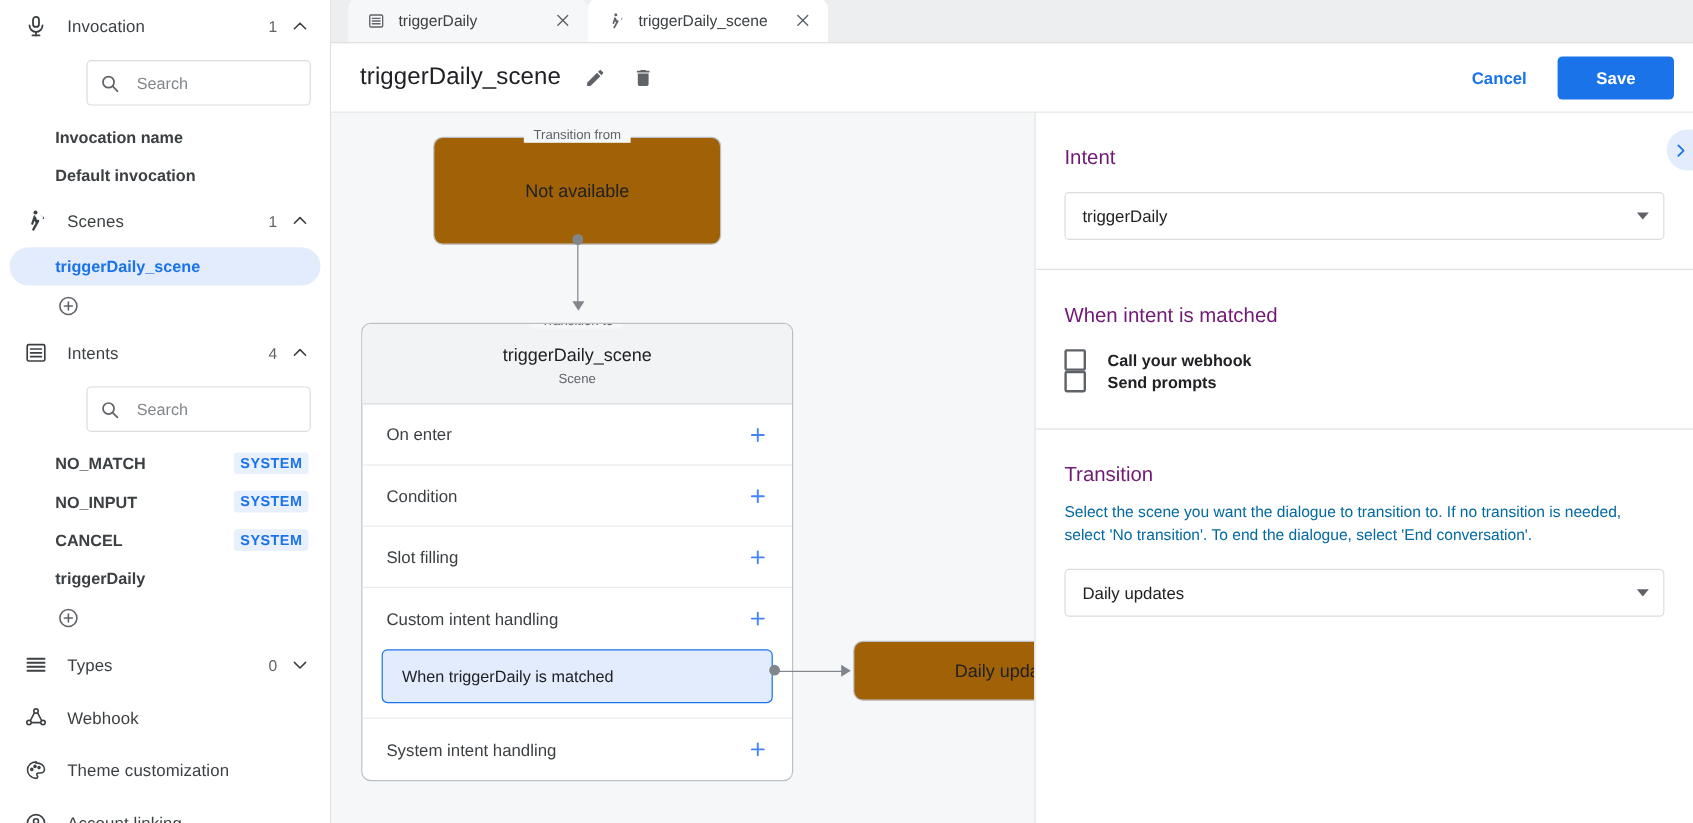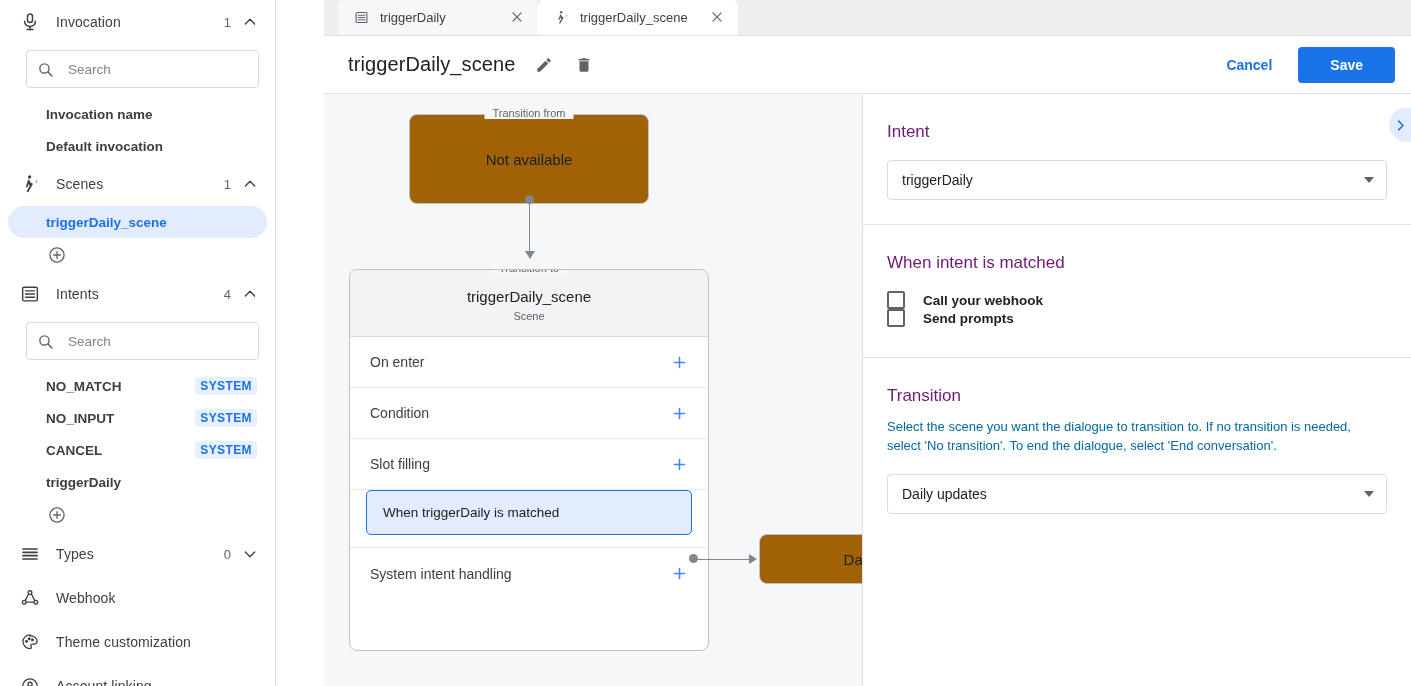--- a/index.html
+++ b/index.html
@@ -5,21 +5,21 @@
 <style>
   * { box-sizing: border-box; }
   html, body {
     margin: 0; padding: 0;
     width: 1411px; height: 686px;
     overflow: hidden;
     background: #ffffff;
     font-family: "Liberation Sans", sans-serif;
     -webkit-font-smoothing: antialiased;
   }
-  .app { position: relative; width: 1411px; height: 686px; display: flex; gap: 48px; }
+  .app { position: relative; width: 1411px; height: 686px; display: flex; }
 
   
   .sidebar {
     width: 276px; height: 686px;
     background: #fff;
     border-right: 1px solid #e0e0e0;
     overflow: hidden;
     position: relative;
     flex: 0 0 276px;
   }
@@ -33,21 +33,21 @@
     display: flex; align-items: center; justify-content: center;
     color: #3c4043; margin-right: 14px;
   }
   .side-row .ico svg { display: block; }
   .side-row .lbl {
     flex: 1 1 auto; font-size: 14px; color: #3c4043; letter-spacing: .1px;
   }
   .side-row .cnt { font-size: 13px; color: #5f6368; margin-right: 10px; }
   .side-row .chev { width: 18px; height: 18px; color: #3c4043; display:flex; align-items:center; justify-content:center;}
 
-  .search-wrap { padding: 6px 16px 10px 26px; }
+  .search-wrap { padding: 6px 16px 10px 72px; }
   .search-box {
     display: flex; align-items: center;
     height: 38px; border: 1px solid #dadce0; border-radius: 4px;
     padding: 0 10px; background: #fff;
   }
   .search-box .sico { color: #5f6368; margin-right: 12px; display:flex; }
   .search-box input {
     border: 0; outline: 0; flex: 1; font-size: 13.5px; color: #3c4043;
     font-family: "Liberation Sans", sans-serif; background: transparent;
   }
@@ -501,20 +501,29 @@
           <div class="scene-row">
             <span>Slot filling</span>
             <span class="row-plus">
               <svg width="17" height="17" viewBox="0 0 24 24" fill="none" stroke="currentColor" stroke-width="2.2" stroke-linecap="round">
                   <line x1="12" y1="5" x2="12" y2="19"></line>
                   <line x1="5" y1="12" x2="19" y2="12"></line>
                 </svg>
             </span>
           </div>
 
+          <div class="scene-row" style="border-bottom:0;">
+            <span>Custom intent handling</span>
+            <span class="row-plus">
+              <svg width="17" height="17" viewBox="0 0 24 24" fill="none" stroke="currentColor" stroke-width="2.2" stroke-linecap="round">
+                  <line x1="12" y1="5" x2="12" y2="19"></line>
+                  <line x1="5" y1="12" x2="19" y2="12"></line>
+                </svg>
+            </span>
+          </div>
 
           <div class="handler-wrap">
             <div class="handler">When triggerDaily is matched</div>
           </div>
 
           <div class="scene-row nob">
             <span>System intent handling</span>
             <span class="row-plus">
               <svg width="17" height="17" viewBox="0 0 24 24" fill="none" stroke="currentColor" stroke-width="2.2" stroke-linecap="round">
                   <line x1="12" y1="5" x2="12" y2="19"></line>

